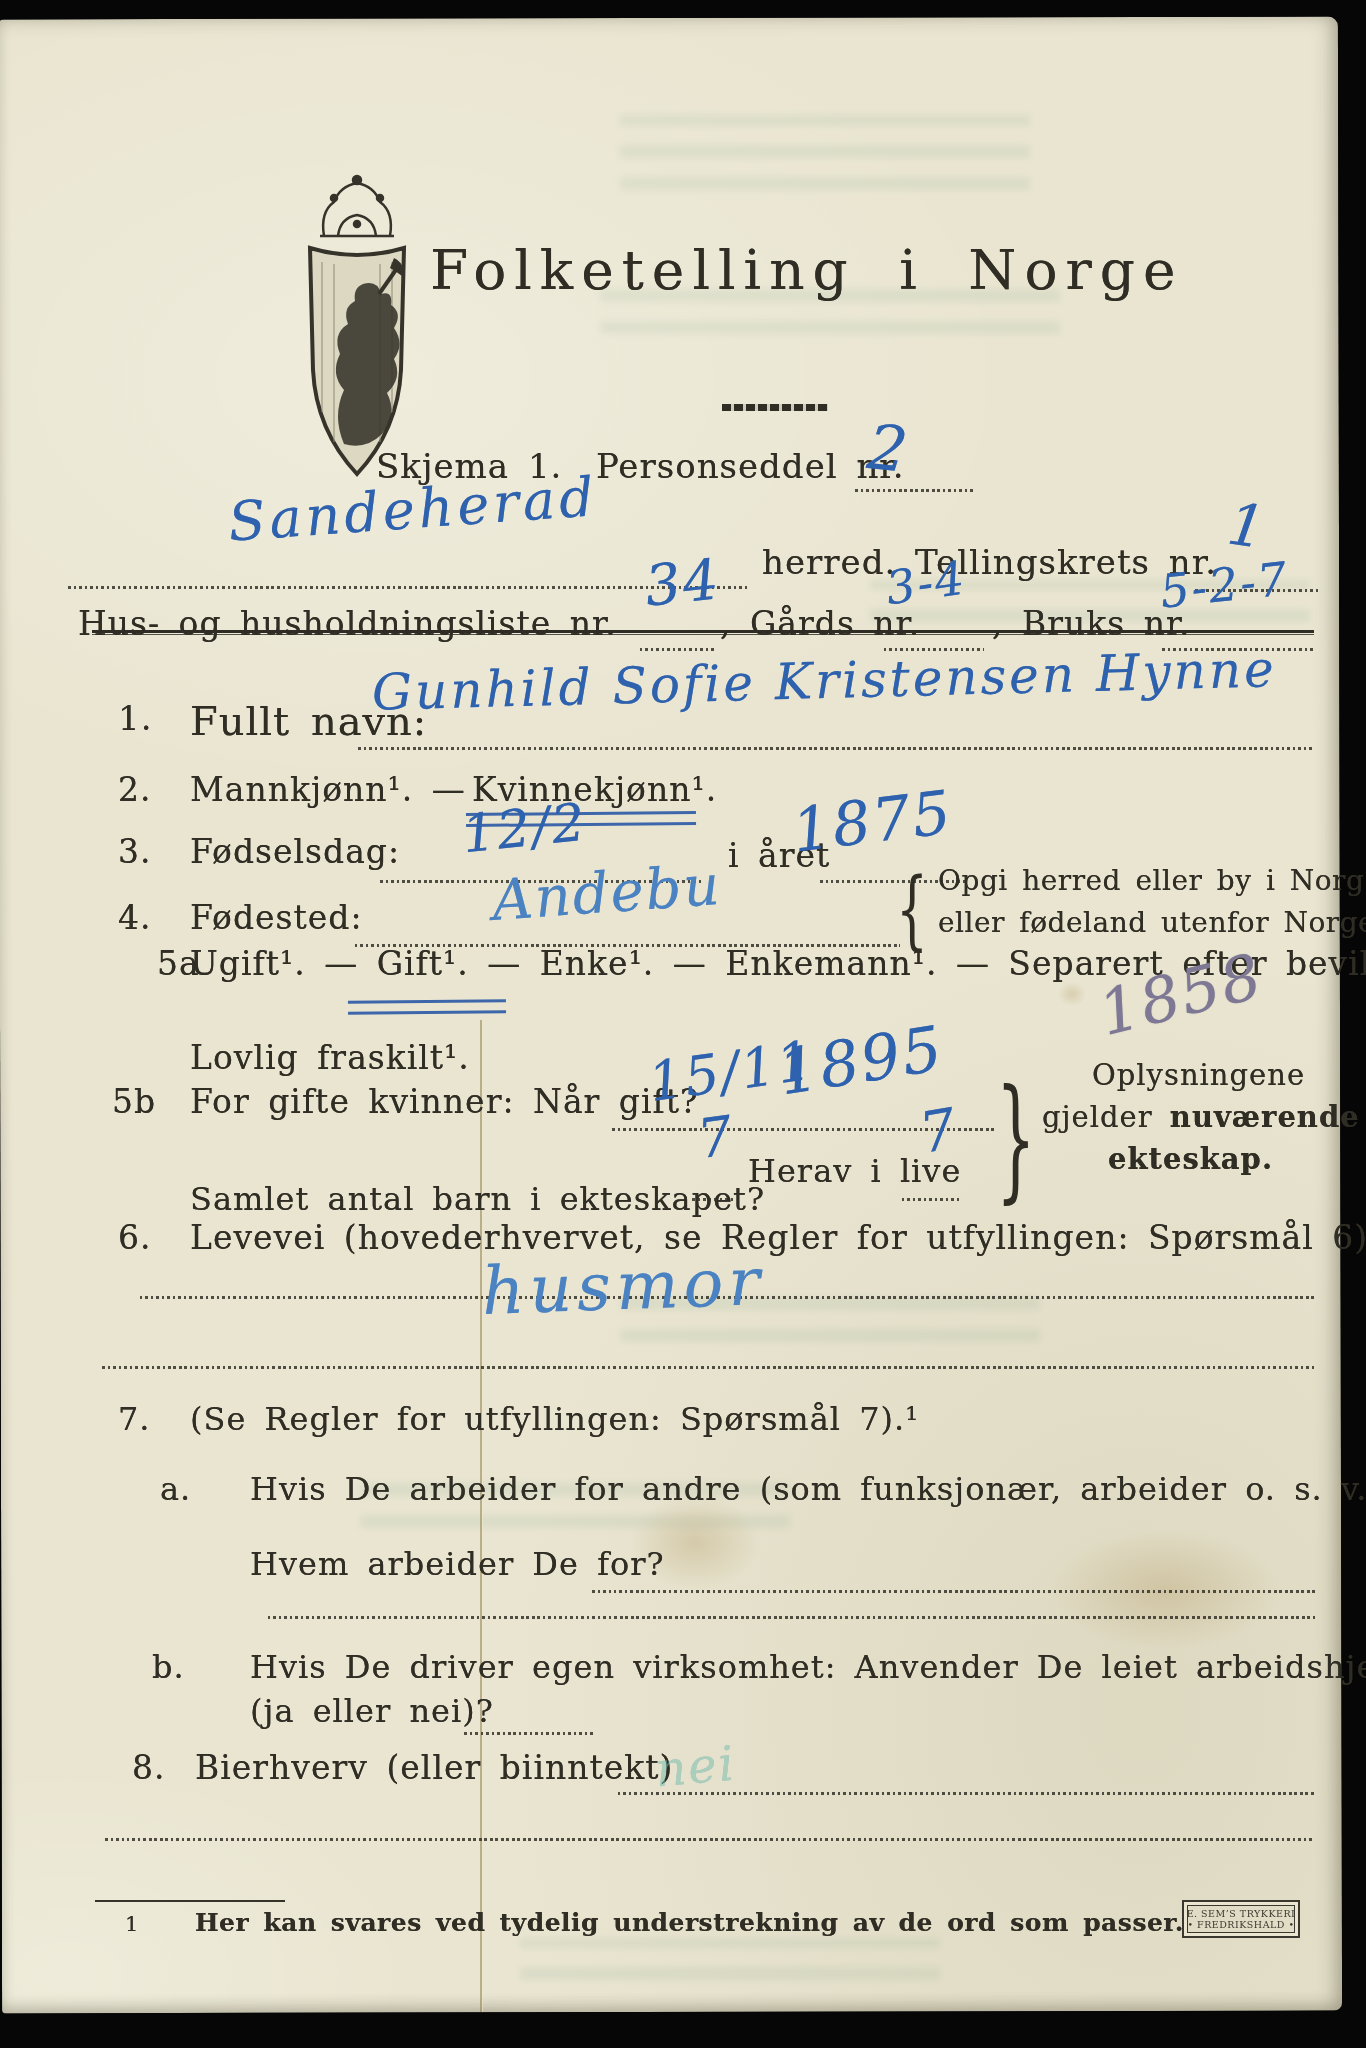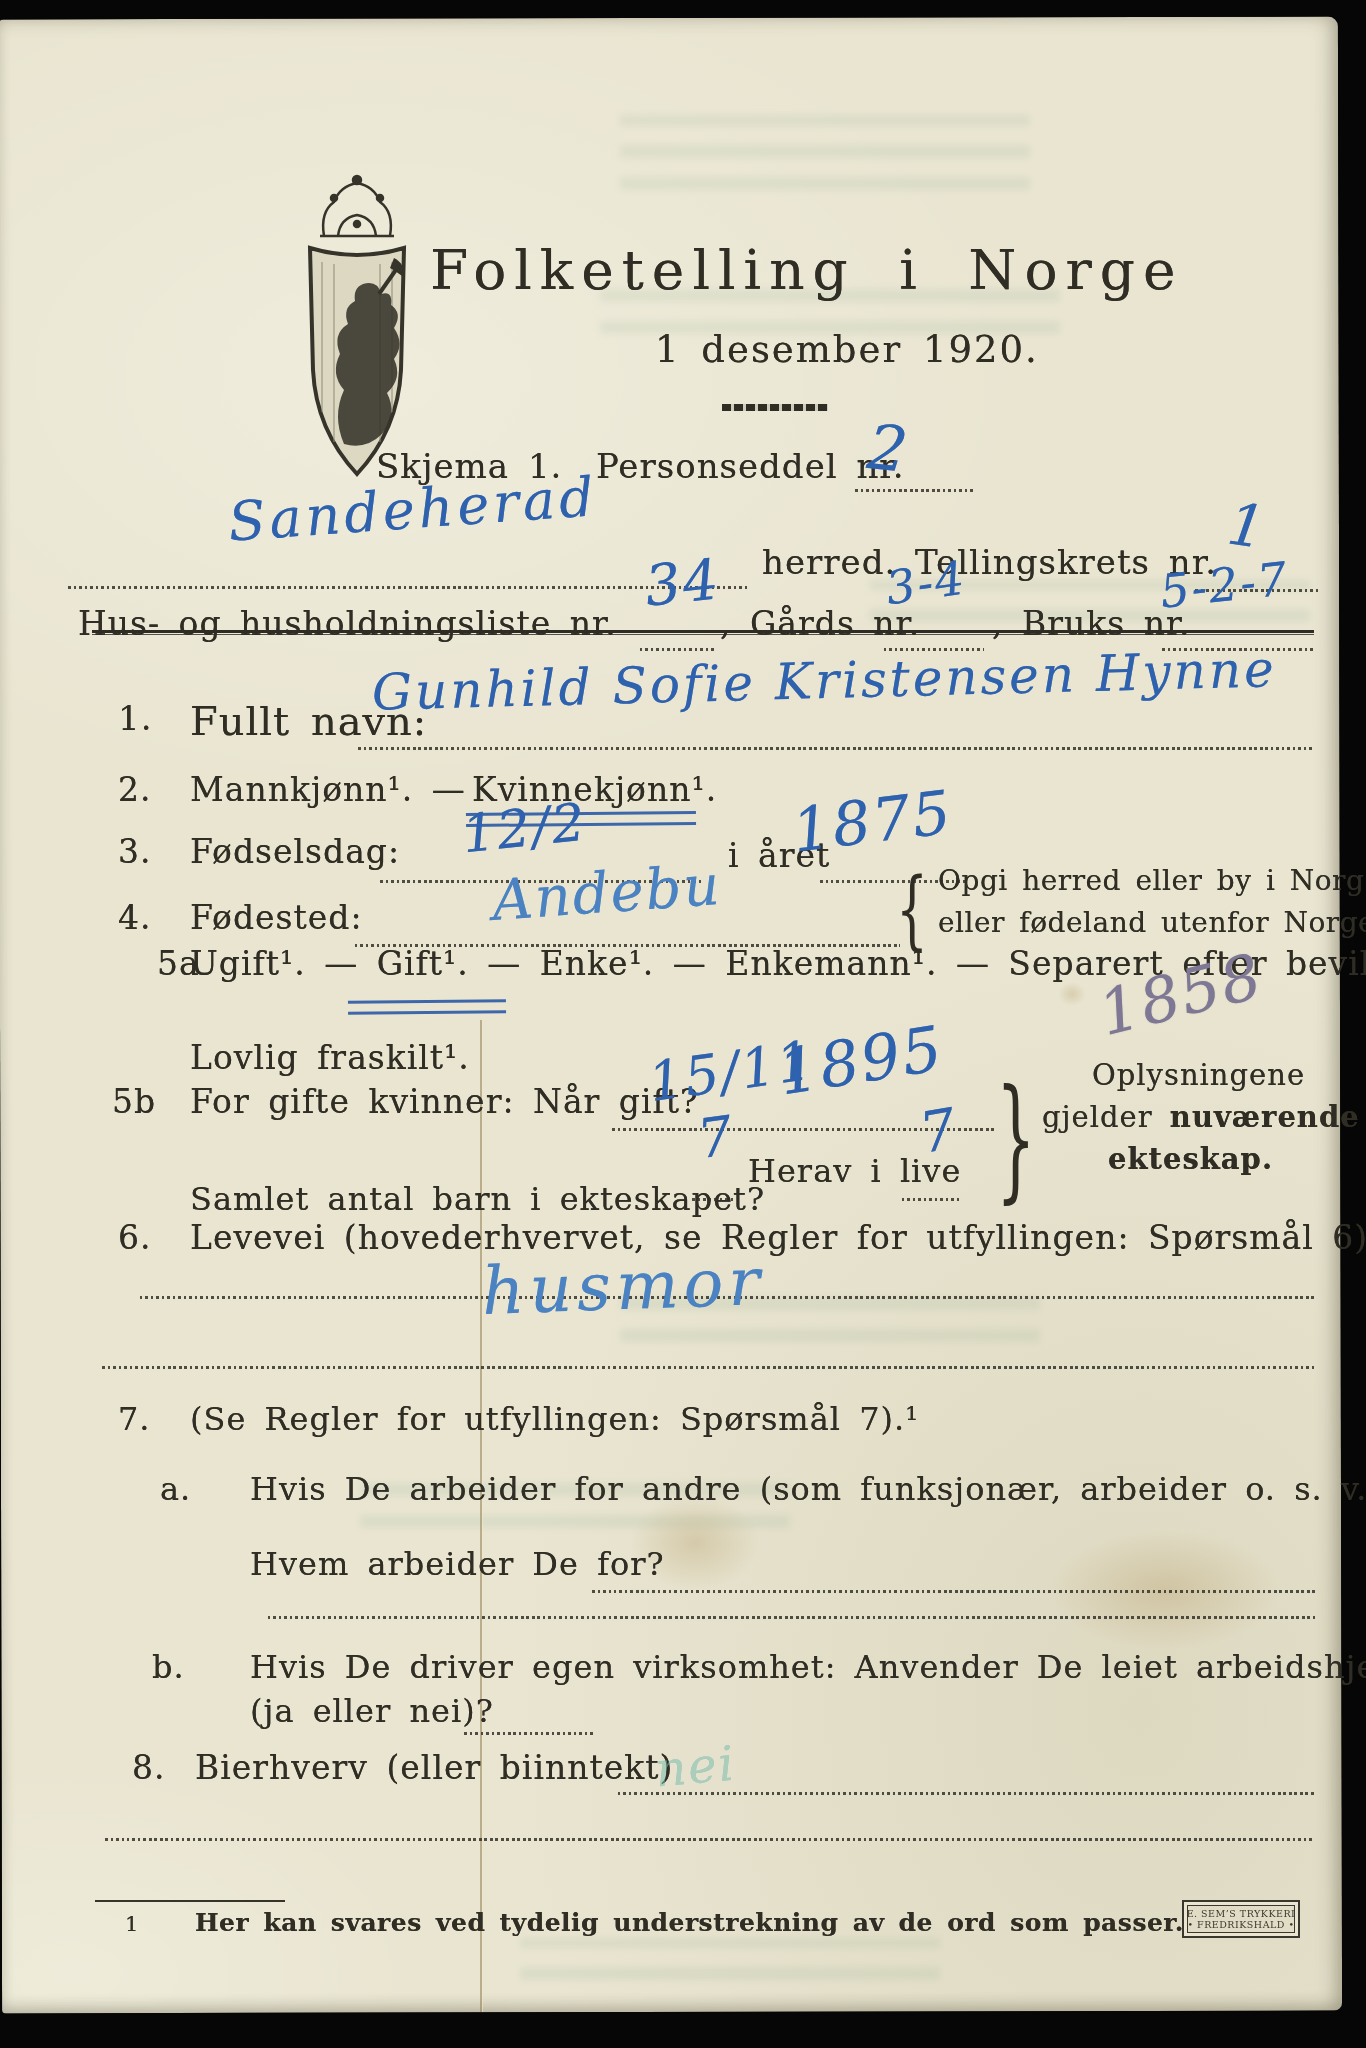--- a/index.html
+++ b/index.html
@@ -73,21 +73,20 @@
         <line x1="98" y1="92" x2="98" y2="270"></line>
           <line x1="110" y1="90" x2="110" y2="240"></line>
       </g>
       <path d="M62 272 Q50 244 62 218 Q48 202 58 182 Q50 162 66 152 Q60 136 73 129 Q71 116 81 112 Q96 108 99 122 Q111 118 109 133 Q121 141 112 156 Q123 172 112 187 Q121 206 105 221 Q116 242 100 262 Q84 278 62 272 Z" fill="#35332a" opacity=".88"></path>
       <line x1="97" y1="122" x2="118" y2="92" stroke="#35332a" stroke-width="4"></line>
       <path d="M112 86 Q124 92 120 104 Q112 98 108 96 Z" fill="#35332a"></path>
     </svg>
   </div>
 
   <div class="pt" style="left:430px;top:238px;font-size:55px;letter-spacing:8px;word-spacing:18px;">Folketelling i Norge</div>
-  <div class="pt" style="left:655px;top:328px;font-size:37px;letter-spacing:2px;">1 desember 1920.</div>
   <div class="abs" style="left:722px;top:404px;width:106px;height:7px;
        background:repeating-linear-gradient(90deg,#2f2d24 0 9px, rgba(47,45,36,.15) 9px 12px);"></div>
 
   <div class="pt" style="left:376px;top:446px;font-size:34px;">Skjema 1.</div>
   <div class="pt" style="left:596px;top:446px;font-size:34px;">Personseddel nr.</div>
   <div class="dl" style="left:855px;top:489px;width:120px;"></div>
   <div class="hw" style="left:868px;top:412px;font-size:62px;transform:rotate(6deg);">2</div>
 
   <div class="hw" style="left:228px;top:478px;font-size:54px;transform:rotate(-4deg);letter-spacing:4px;">Sandeherad</div>
   <div class="dl" style="left:68px;top:586px;width:680px;"></div>

